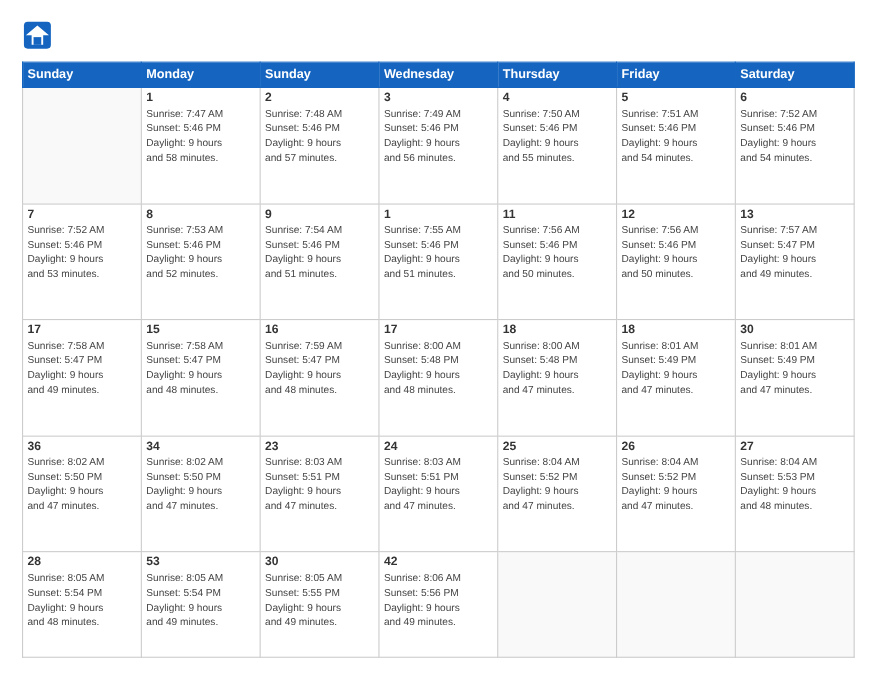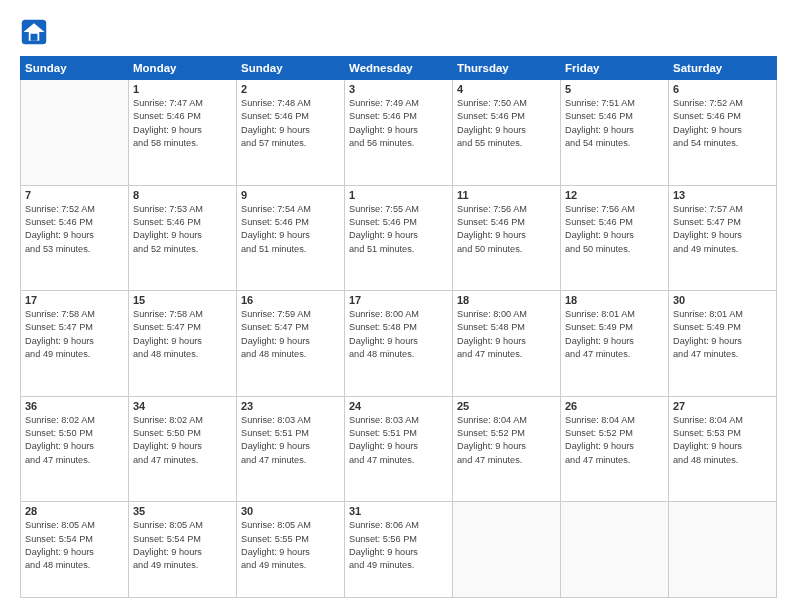--- a/index.html
+++ b/index.html
@@ -247,29 +247,29 @@
             <span class="day-num">27</span>
             <div class="day-detail">Sunrise: 8:04 AM<br>Sunset: 5:53 PM<br>Daylight: 9 hours<br>and 48 minutes.</div>
           </td>
         </tr>
         <tr>
           <td>
             <span class="day-num">28</span>
             <div class="day-detail">Sunrise: 8:05 AM<br>Sunset: 5:54 PM<br>Daylight: 9 hours<br>and 48 minutes.</div>
           </td>
           <td>
-            <span class="day-num">35</span>
+            <span class="day-num">53</span>
             <div class="day-detail">Sunrise: 8:05 AM<br>Sunset: 5:54 PM<br>Daylight: 9 hours<br>and 49 minutes.</div>
           </td>
           <td>
             <span class="day-num">30</span>
             <div class="day-detail">Sunrise: 8:05 AM<br>Sunset: 5:55 PM<br>Daylight: 9 hours<br>and 49 minutes.</div>
           </td>
           <td>
-            <span class="day-num">31</span>
+            <span class="day-num">42</span>
             <div class="day-detail">Sunrise: 8:06 AM<br>Sunset: 5:56 PM<br>Daylight: 9 hours<br>and 49 minutes.</div>
           </td>
           <td class="empty"></td>
           <td class="empty"></td>
           <td class="empty"></td>
         </tr>
       </tbody>
   </table>
 </div>
 

